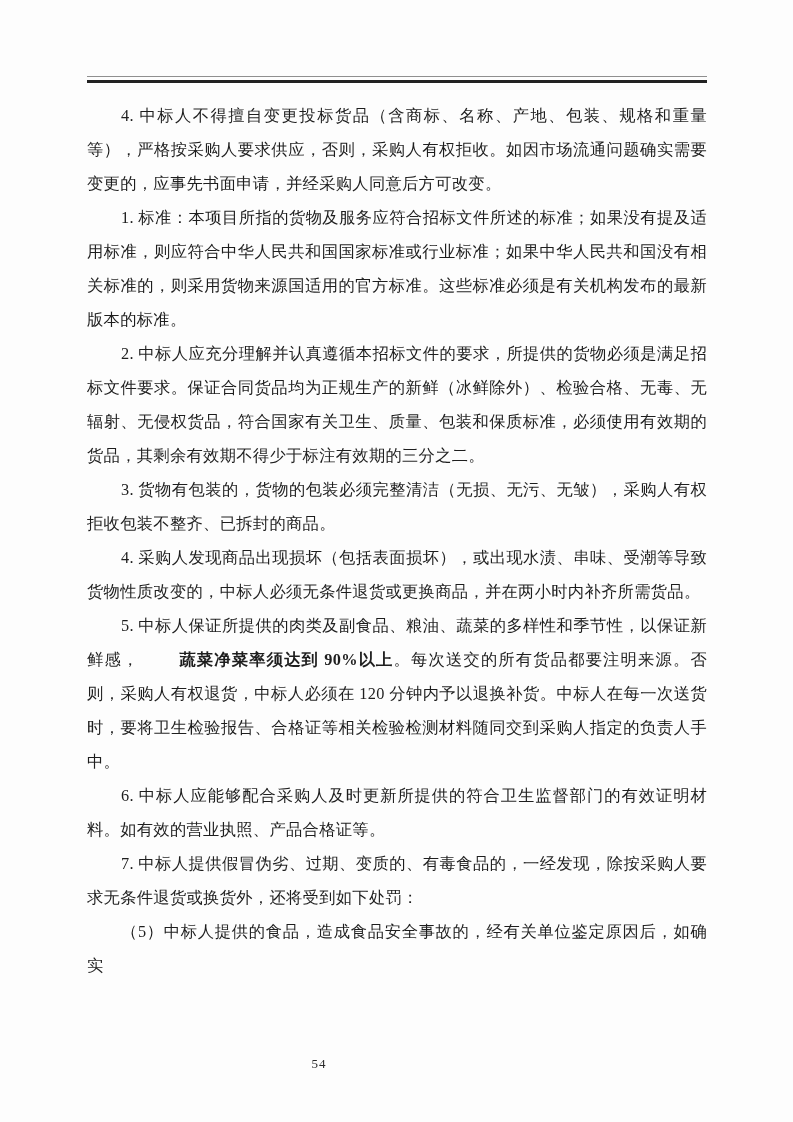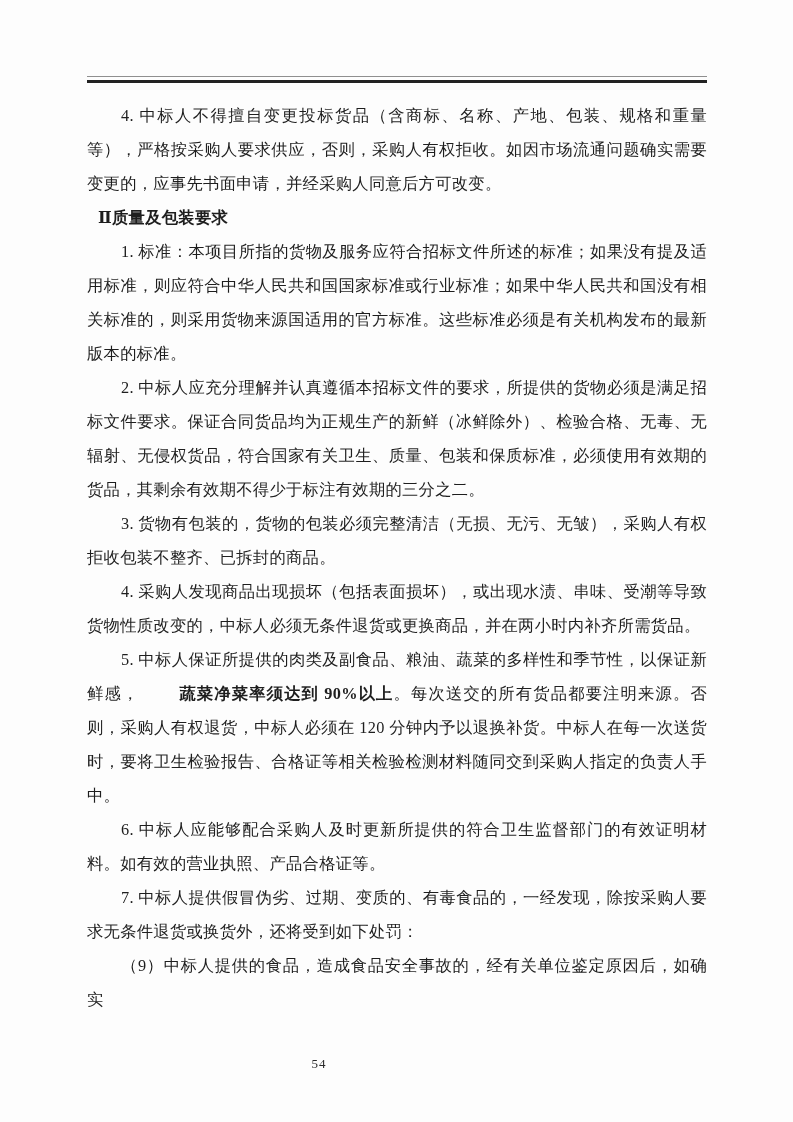--- a/index.html
+++ b/index.html
@@ -63,35 +63,34 @@
 </head>
 <body>
 
 <div class="page">
 
   <div class="header-rule"></div>
 
   <div class="content">
     <p>4. 中标人不得擅自变更投标货品（含商标、名称、产地、包装、规格和重量等），严格按采购人要求供应，否则，采购人有权拒收。如因市场流通问题确实需要变更的，应事先书面申请，并经采购人同意后方可改变。</p>
 
-    <p class="heading">Ⅱ质量及包装要求</p>
 
     <p>1. 标准：本项目所指的货物及服务应符合招标文件所述的标准；如果没有提及适用标准，则应符合中华人民共和国国家标准或行业标准；如果中华人民共和国没有相关标准的，则采用货物来源国适用的官方标准。这些标准必须是有关机构发布的最新版本的标准。</p>
 
     <p>2. 中标人应充分理解并认真遵循本招标文件的要求，所提供的货物必须是满足招标文件要求。保证合同货品均为正规生产的新鲜（冰鲜除外）、检验合格、无毒、无辐射、无侵权货品，符合国家有关卫生、质量、包装和保质标准，必须使用有效期的货品，其剩余有效期不得少于标注有效期的三分之二。</p>
 
     <p>3. 货物有包装的，货物的包装必须完整清洁（无损、无污、无皱），采购人有权拒收包装不整齐、已拆封的商品。</p>
 
     <p>4. 采购人发现商品出现损坏（包括表面损坏），或出现水渍、串味、受潮等导致货物性质改变的，中标人必须无条件退货或更换商品，并在两小时内补齐所需货品。</p>
 
     <p><span>5. 中标人保证所提供的肉类及副食品、粮油、蔬菜的多样性和季节性，以保证新鲜感，</span><span class="bold-seg">蔬菜净菜率须达到 90%以上</span><span>。每次送交的所有货品都要注明来源。否则，采购人有权退货，中标人必须在 120 分钟内予以退换补货。中标人在每一次送货时，要将卫生检验报告、合格证等相关检验检测材料随同交到采购人指定的负责人手中。</span></p>
 
     <p>6. 中标人应能够配合采购人及时更新所提供的符合卫生监督部门的有效证明材料。如有效的营业执照、产品合格证等。</p>
 
     <p>7. 中标人提供假冒伪劣、过期、变质的、有毒食品的，一经发现，除按采购人要求无条件退货或换货外，还将受到如下处罚：</p>
 
 
-    <p>（9）中标人提供的食品，造成食品安全事故的，经有关单位鉴定原因后，如确实</p>
+    <p>（5）中标人提供的食品，造成食品安全事故的，经有关单位鉴定原因后，如确实</p>
   </div>
 
   <div class="footer-pagenum">54</div>
 
 </div>
 
 </body></html>

